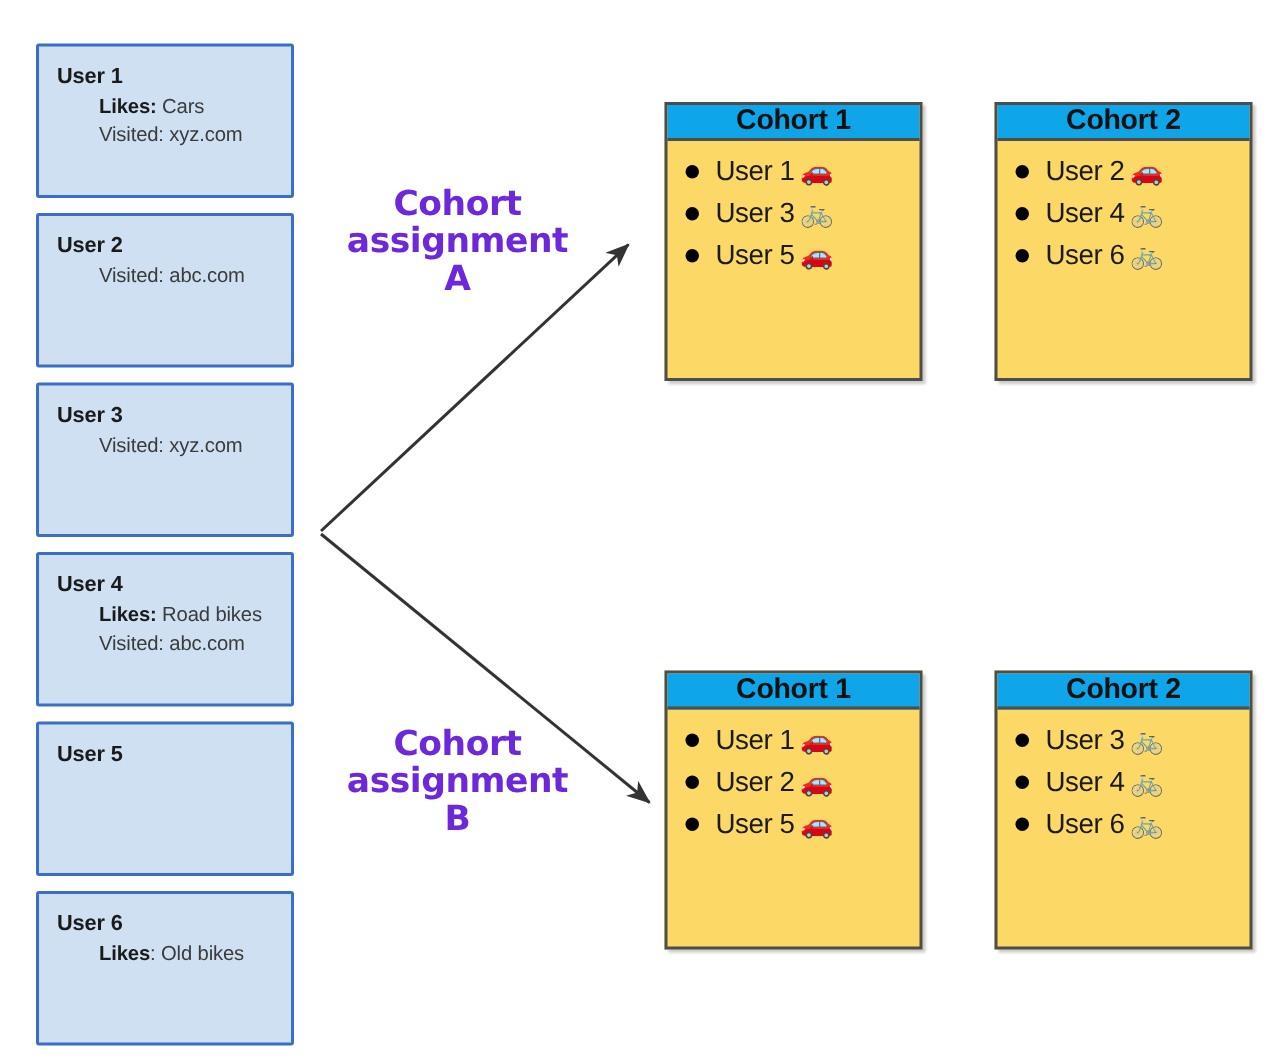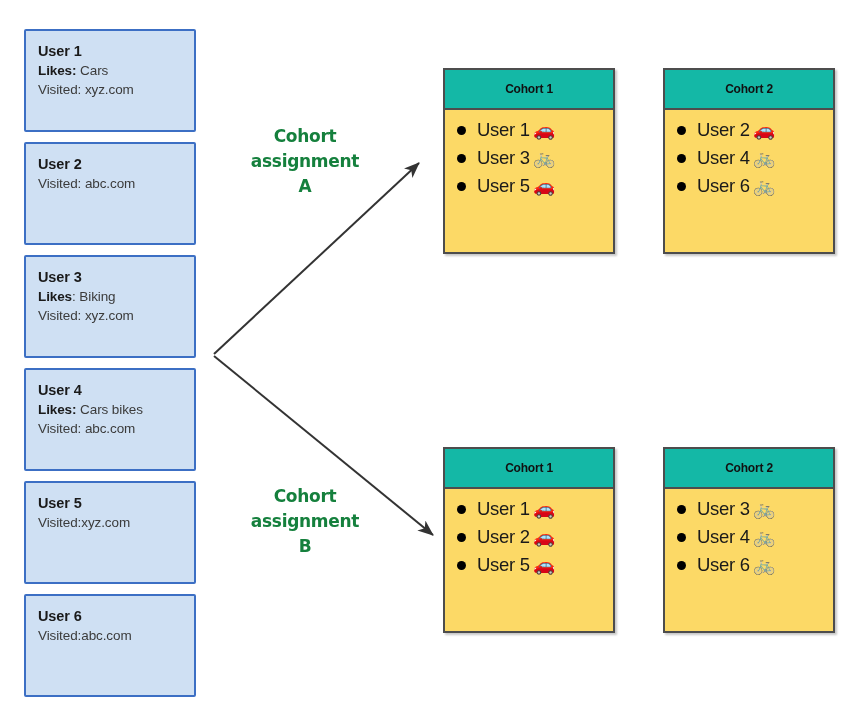--- a/index.html
+++ b/index.html
@@ -40,45 +40,46 @@
     color: #1a1a1a;
     line-height: 19px;
     letter-spacing: -0.1px;
   }
   .user-card .u-line {
     font-size: 13.5px;
     color: #3b3b3b;
     line-height: 19px;
     letter-spacing: -0.1px;
     white-space: nowrap;
+    margin-left: 28px;
   }
   .user-card .u-line b {
     color: #1a1a1a;
     font-weight: bold;
   }
 
   
   .cohort-box {
     position: absolute;
     width: 172px;
     height: 186px;
     box-sizing: border-box;
     border: 2px solid #4d4d4d;
     background: #fcd966;
     box-shadow: 2px 2px 2px rgba(0,0,0,0.22);
   }
   .cohort-head {
-    height: 40px;
+    height: 24px;
     box-sizing: border-box;
-    background: #14b8a6;
+    background: #0ea5e9;
     border-bottom: 2px solid #4d4d4d;
     display: flex;
     align-items: center;
     justify-content: center;
-    font-size: 12px;
+    font-size: 19px;
     font-weight: bold;
     color: #111111;
     letter-spacing: -0.2px;
   }
   .cohort-body {
     padding: 6px 0 0 0;
   }
   .member-row {
     display: flex;
     align-items: center;
@@ -102,23 +103,23 @@
     font-size: 18px;
     line-height: 1;
   }
 
   
   .arrow-label {
     position: absolute;
     width: 180px;
     text-align: center;
     font-family: "DejaVu Sans", sans-serif;
-    font-size: 17px;
-    font-weight: bold;
-    color: #15803d;
+    font-size: 23px;
+    font-weight: bold;
+    color: #6d28d9;
     line-height: 25px;
     letter-spacing: -0.3px;
   }
 
   svg.edges {
     position: absolute;
     left: 0; top: 0;
     width: 857px;
     height: 708px;
     overflow: visible;
@@ -145,38 +146,36 @@
     <div class="u-line"><span>Visited:</span> <span>xyz.com</span></div>
   </div>
 
   <div class="user-card" style="top:138px">
     <div class="u-name">User 2</div>
     <div class="u-line"><span>Visited:</span> <span>abc.com</span></div>
   </div>
 
   <div class="user-card" style="top:251px">
     <div class="u-name">User 3</div>
-    <div class="u-line"><b>Likes</b><span>: Biking</span></div>
     <div class="u-line"><span>Visited:</span> <span>xyz.com</span></div>
   </div>
 
   <div class="user-card" style="top:364px">
     <div class="u-name">User 4</div>
-    <div class="u-line"><b>Likes:</b> <span>Cars bikes</span></div>
+    <div class="u-line"><b>Likes:</b> <span>Road bikes</span></div>
     <div class="u-line"><span>Visited:</span> <span>abc.com</span></div>
   </div>
 
   <div class="user-card" style="top:477px">
     <div class="u-name">User 5</div>
-    <div class="u-line"><span>Visited:</span><span>xyz.com</span></div>
   </div>
 
   <div class="user-card" style="top:590px">
     <div class="u-name">User 6</div>
-    <div class="u-line"><span>Visited:</span><span>abc.com</span></div>
+    <div class="u-line"><b>Likes</b><span>: Old bikes</span></div>
   </div>
 
   <div class="arrow-label" style="left:215px; top:120px">
     <div>Cohort</div>
     <div>assignment</div>
     <div>A</div>
   </div>
 
   <div class="cohort-box" style="left:443px; top:64px">
     <div class="cohort-head">Cohort 1</div>

